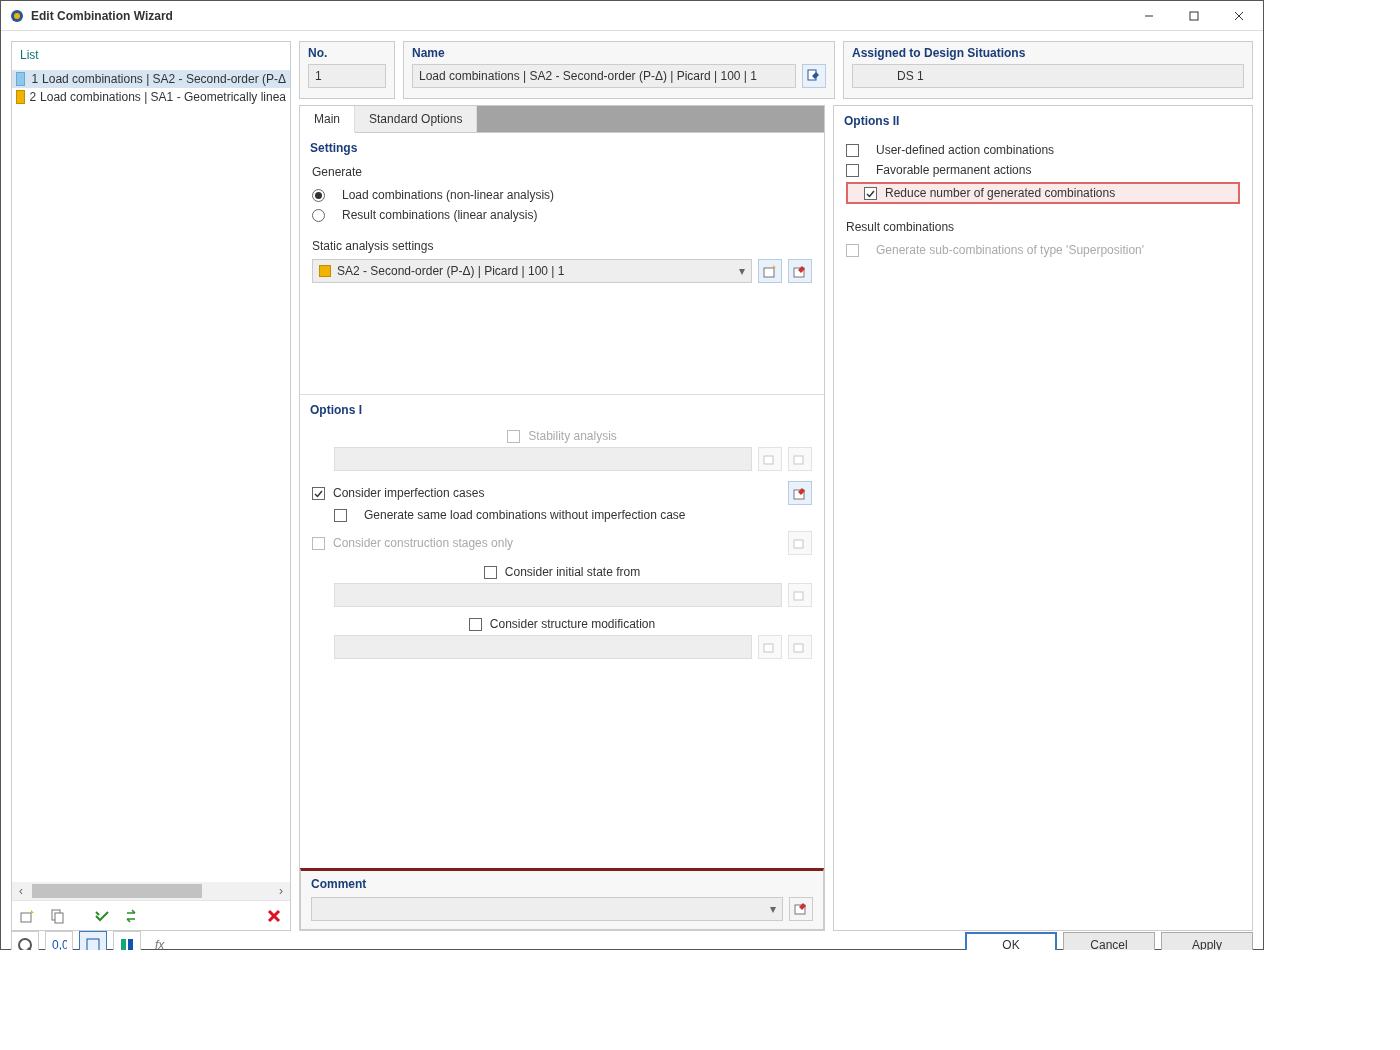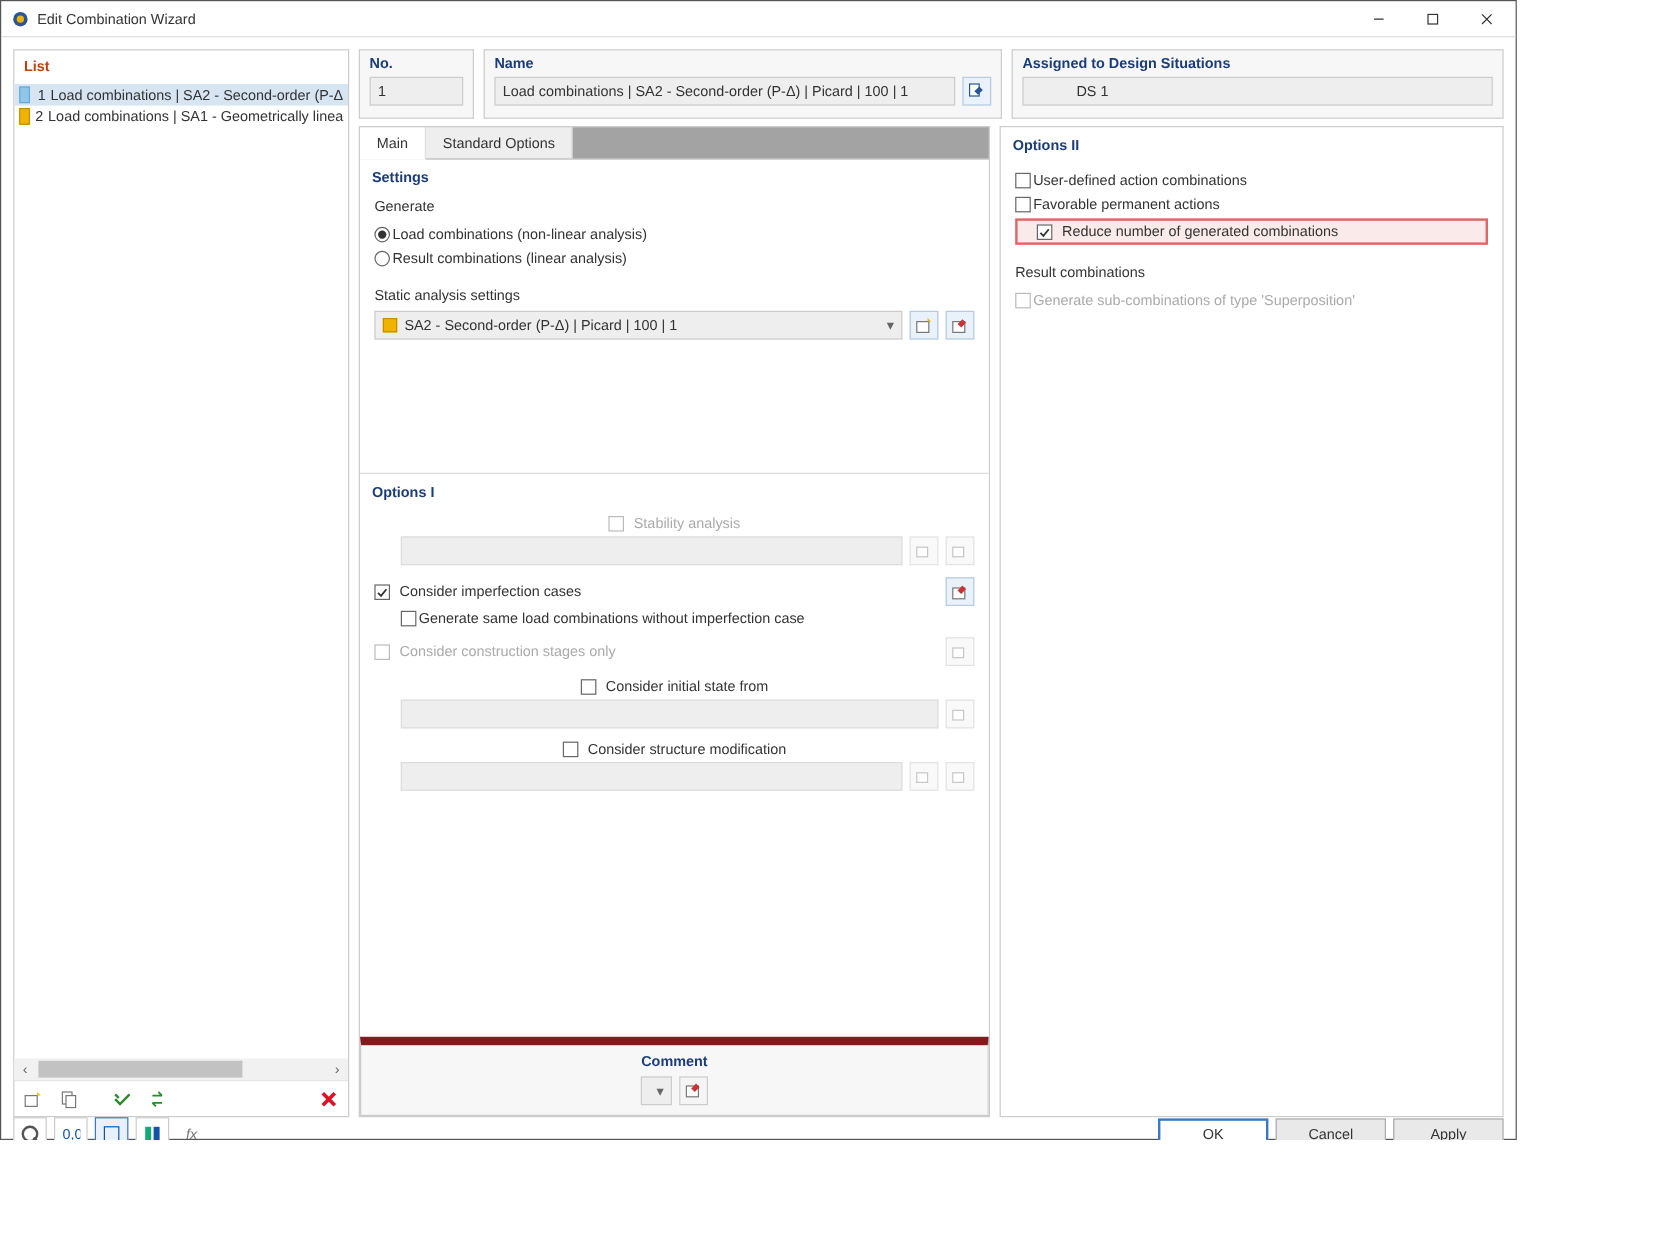--- a/index.html
+++ b/index.html
@@ -1,28 +1,28 @@
 <!DOCTYPE html>
 <html><head>
 <meta charset="utf-8">
 <style>
 * { box-sizing: border-box; margin: 0; padding: 0; font-family: "Segoe UI", Tahoma, sans-serif; font-size: 12px; color: #333; }
 body { background: #fff; }
 .window { width: 1264px; height: 950px; border: 1px solid #555; background: #fff; display: flex; flex-direction: column; position: relative; margin: 0; }
-.titlebar { height: 30px; display: flex; align-items: center; padding: 0 2px 0 8px; border-bottom: 1px solid #ddd; }
+.titlebar { height: 30px; display: flex; align-items: center; padding: 0 2px 0 8px; border-bottom: 1px solid #ddd; font-weight: bold; }
 .titlebar-icon { width: 16px; height: 16px; margin-right: 6px; }
 .titlebar-icon svg { width:16px; height:16px; }
 .title-text { flex: 1; font-size: 12px; }
 .winbtn { width: 45px; height: 29px; display:flex; align-items:center; justify-content:center; color:#333;}
 .winbtn svg { width:10px; height:10px; stroke:#333; stroke-width:1; fill:none;}
 
 .content { flex:1; display:flex; flex-direction:column; padding: 10px 10px 0 10px; gap:0; }
 .top-row { display:flex; gap:8px; height: 890px;}
 .left-panel { width: 280px; border:1px solid #ccc; background:#fff; display:flex; flex-direction:column;}
-.panel-header { color: #c2410c; font-weight:700; font-size:12px; padding: 6px 8px 8px 8px; }
+.panel-header { color: #0f766e; font-weight:400; font-size:12px; padding: 6px 8px 8px 8px; }
 .list-container { flex:1; overflow:hidden; }
 .list-item { display:flex; align-items:center; height:18px; padding:0 4px; font-size:12px; white-space:nowrap; overflow:hidden;}
 .list-item.selected { background:#d7e4f2;}
 .item-color { width:14px; height:14px; margin-right:4px; }
 .item-num { width:14px; text-align:right; margin-right:4px;}
 .hscroll { height:18px; background:#f1f1f1; display:flex; align-items:center; }
 .hscroll .arrow { width:18px; text-align:center; color:#666; cursor:pointer;}
 .hscroll .thumb { width:170px; height:14px; background:#c2c2c2; border-radius:0; margin: 0 2px;}
 .hscroll .track { flex:1;}
 
@@ -48,21 +48,21 @@
 .tabs-row { display:flex; gap:8px; flex:1;}
 .tab-panel { border:1px solid #ccc; background:#f7f7f7; display:flex; flex-direction:column;}
 .tab-left { width:526px;}
 .tab-right { flex:1;}
 .tabstrip { display:flex; background:#a3a3a3; border-bottom:1px solid #ccc;}
 .tab { padding:6px 14px; font-size:12px; background:#eee; border-right:1px solid #ddd; cursor:pointer;}
 .tab.active { background:#fff; border-bottom:1px solid #fff; margin-bottom:-1px;}
 .group-title { color:#1a3d7a; font-weight:600; padding:8px 10px 6px 10px;}
 .group-body { padding:4px 12px 10px 12px;}
 .sub-label { font-size:12px; margin-bottom:6px;}
-.radio-row, .check-row { display:flex; align-items:center; gap:2px; padding:3px 0; font-size:12px;}
+.radio-row, .check-row { display:flex; align-items:center; gap:17px; padding:3px 0; font-size:12px;}
 .radio { width:13px; height:13px; border:1px solid #666; border-radius:50%; display:flex; align-items:center; justify-content:center;}
 .radio.checked::after{ content:""; width:7px; height:7px; background:#333; border-radius:50%;}
 .checkbox { width:13px; height:13px; border:1px solid #666; background:#fff; display:flex; align-items:center; justify-content:center;}
 .checkbox.checked svg{ width:11px; height:11px; }
 .checkbox.disabled { border-color:#bbb;}
 .chk-text.disabled { color:#aaa;}
 
 .combo-row { display:flex; gap:6px; align-items:center; margin-top:4px;}
 .combo { height:24px; background:#eee; border:1px solid #ccc; flex:1; display:flex; align-items:center; padding:0 6px; gap:6px;}
 .combo .sq { width:12px; height:12px; background:#f0b400; border:1px solid #c68d00;}
@@ -350,21 +350,21 @@
                       <div class="plain-iconbtn disabled">
                           <svg viewBox="0 0 14 14">
                             <rect x="1" y="4" width="9" height="8" fill="#fff" stroke="#999"></rect>
                           </svg>
                         </div>
                     </div>
                   </div>
                 </div>
               </div>
 
-              <div class="comment-panel" style="border-top:7px solid #7f1d1d;align-items:center;">
+              <div class="comment-panel" style="border-top:3px solid #7f1d1d;">
                 <span class="field-label">Comment</span>
                 <div class="comment-row">
                   <div class="combo blank" style="flex:1;">
                     <span class="txt"></span>
                     <span class="caret">▾</span>
                   </div>
                   <div class="plain-iconbtn">
                       <svg viewBox="0 0 14 14">
                         <rect x="1" y="3" width="10" height="9" fill="#fff" stroke="#777"></rect>
                         <path d="M9 1 L12 4 L8 8 L5 5 Z" fill="#c33"></path>

